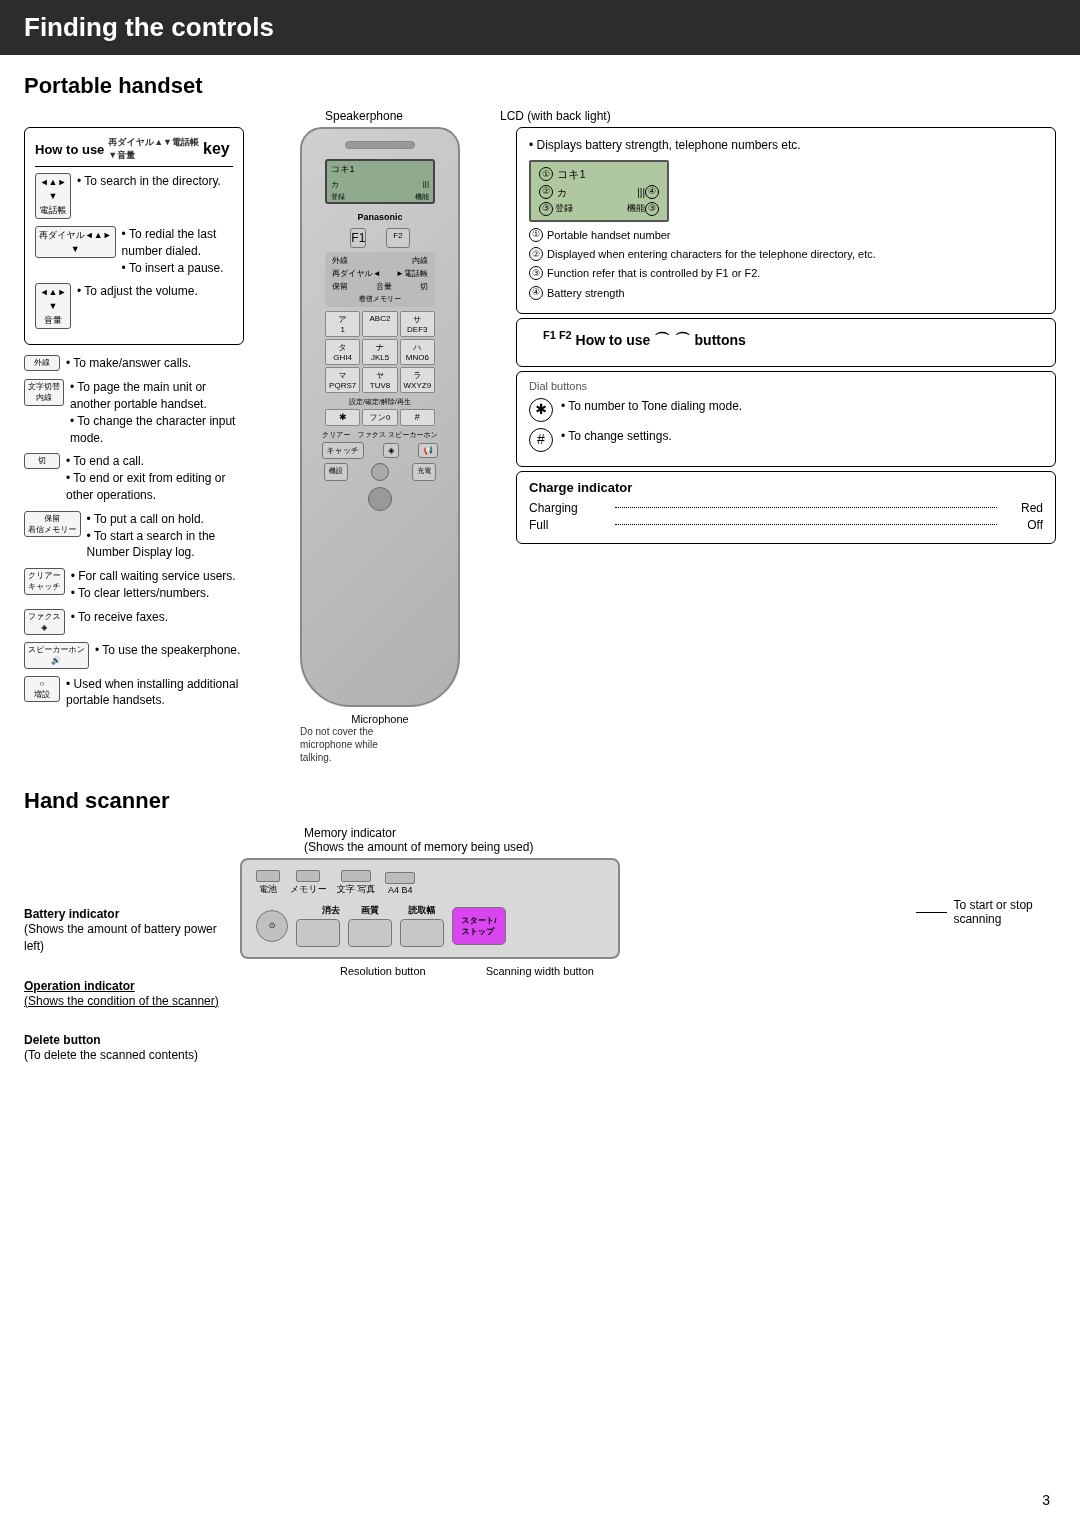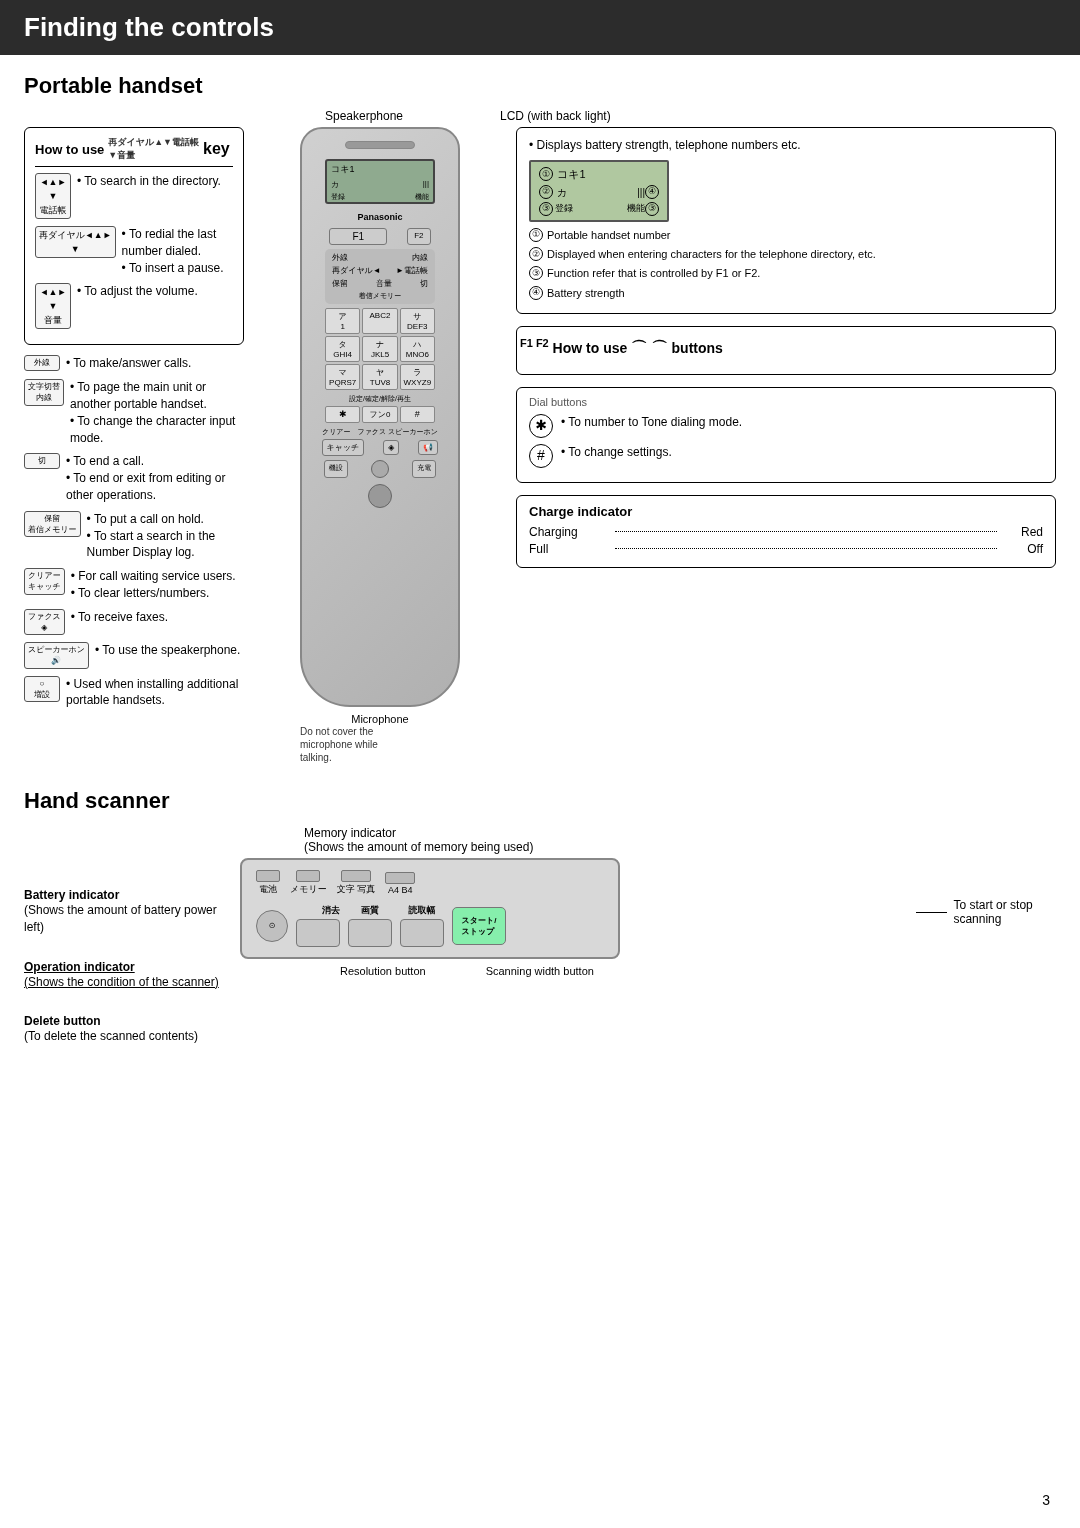--- a/index.html
+++ b/index.html
@@ -137,21 +137,21 @@
       font-weight: bold;
       color: #000;
       margin-bottom: 6px;
     }
 
     
     .right-panel {
       flex: 1;
       display: flex;
       flex-direction: column;
-      gap: 12px;
+      gap: 4px;
     }
 
     .info-box {
       border: 1.5px solid #000;
       border-radius: 6px;
       padding: 8px 12px;
       font-size: 12px;
       line-height: 1.5;
     }
 
@@ -160,21 +160,21 @@
       align-items: flex-start;
       gap: 4px;
       margin-bottom: 4px;
       font-size: 11px;
       line-height: 1.4;
     }
 
     .how-to-use-f-box {
       border: 1.5px solid #000;
       border-radius: 6px;
-      padding: 8px 3px;
+      padding: 8px 26px;
       font-size: 12px;
       line-height: 1.5;
     }
 
     .how-to-use-f-title {
       font-weight: bold;
       font-size: 14px;
       margin-bottom: 6px;
     }
 
@@ -330,21 +330,21 @@
               </div>
             <div style="font-size:7px; padding:1px 4px; display:flex; justify-content:space-between;">
                 <span>登録</span>
                 <span>機能</span>
               </div>
           </div>
 
           <div class="phone-brand" style="text-align:center; font-size:9px; font-weight:bold; margin-bottom:6px; color:#000;">Panasonic</div>
 
           <div style="display:flex; justify-content:center; gap:20px; margin-bottom:4px;">
-            <div style="font-size:10px; background:#ccc; border:1px solid #777; border-radius:3px; padding:2px 22px;">F1</div>
+            <div style="font-size:12px; background:#ccc; border:1px solid #777; border-radius:3px; padding:2px 0;">F1</div>
             <div style="font-size:8px; background:#ccc; border:1px solid #777; border-radius:3px; padding:2px 6px;">F2</div>
           </div>
 
           <div style="width:110px; margin:0 auto 4px auto; background:#bbb; border-radius:5px; padding:3px;">
             <div style="display:flex; justify-content:space-between; font-size:8px; margin-bottom:2px; padding:0 4px;">
               <span>外線</span>
               <span>内線</span>
             </div>
             <div style="display:flex; justify-content:space-between; font-size:8px; margin-bottom:2px; padding:0 4px;">
               <span>再ダイヤル◄</span>
@@ -487,21 +487,21 @@
 
   <div style="margin-left:280px; margin-bottom:4px; font-size:12px;">
     <span>Memory indicator</span><br>
     <span>(Shows the amount of memory being used)</span>
   </div>
 
   <div style="display:flex; gap:16px; align-items:flex-start;">
 
     <div style="width:200px; flex-shrink:0; padding-top:30px;">
       <div style="margin-bottom:24px;">
-        <div style="font-weight:bold; font-size:12px;">Battery indicator</div>
+        <div style="font-weight:bold; font-size:12px;margin-top:19px;">Battery indicator</div>
         <div style="font-size:12px; line-height:1.4;">(Shows the amount of battery power left)</div>
       </div>
       <div style="margin-bottom:24px;text-decoration:underline;">
         <div style="font-weight:bold; font-size:12px;">Operation indicator</div>
         <div style="font-size:12px; line-height:1.4;">(Shows the condition of the scanner)</div>
       </div>
       <div>
         <div style="font-weight:bold; font-size:12px;">Delete button</div>
         <div style="font-size:12px; line-height:1.4;">(To delete the scanned contents)</div>
       </div>
@@ -539,21 +539,21 @@
           </div>
           <div style="display:flex; flex-direction:column; align-items:center;">
             <div style="font-size:9px; font-weight:bold; margin-bottom:2px;">画質</div>
             <div style="width:44px; height:28px; background:#c8c8c8; border:1.5px solid #777; border-radius:4px;"></div>
           </div>
           <div style="display:flex; flex-direction:column; align-items:center;">
             <div style="font-size:9px; font-weight:bold; margin-bottom:2px;">読取幅</div>
             <div style="width:44px; height:28px; background:#c8c8c8; border:1.5px solid #777; border-radius:4px;"></div>
           </div>
           <div style="display:flex; flex-direction:column; align-items:center;">
-            <div style="width:54px; height:38px; background:#86efac; border:1.5px solid #777; border-radius:5px; display:flex; flex-direction:column; align-items:center; justify-content:center; font-size:8px; font-weight:bold;">スタート/<br>ストップ</div>
+            <div style="width:54px; height:38px; background:#d946ef; border:1.5px solid #777; border-radius:5px; display:flex; flex-direction:column; align-items:center; justify-content:center; font-size:8px; font-weight:bold;">スタート/<br>ストップ</div>
           </div>
         </div>
       </div>
 
       <div style="display:flex; gap:60px; margin-top:6px; padding-left:100px; font-size:11px;">
         <span>Resolution button</span>
         <span>Scanning width button</span>
       </div>
     </div>
 

